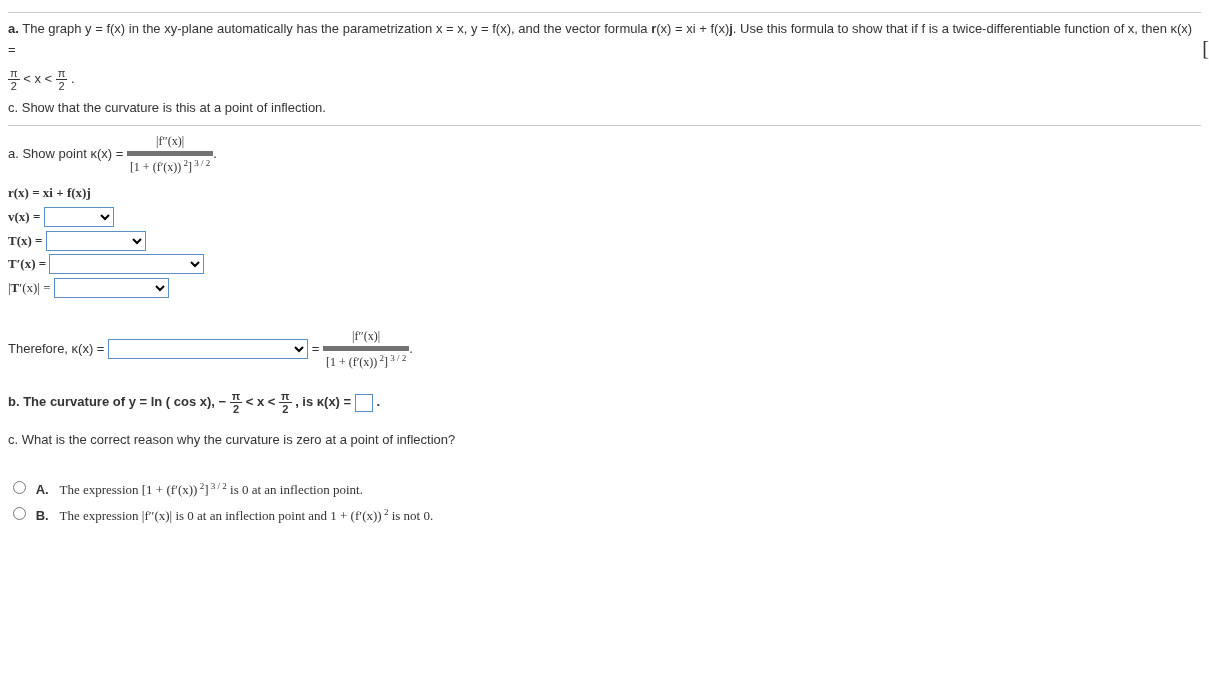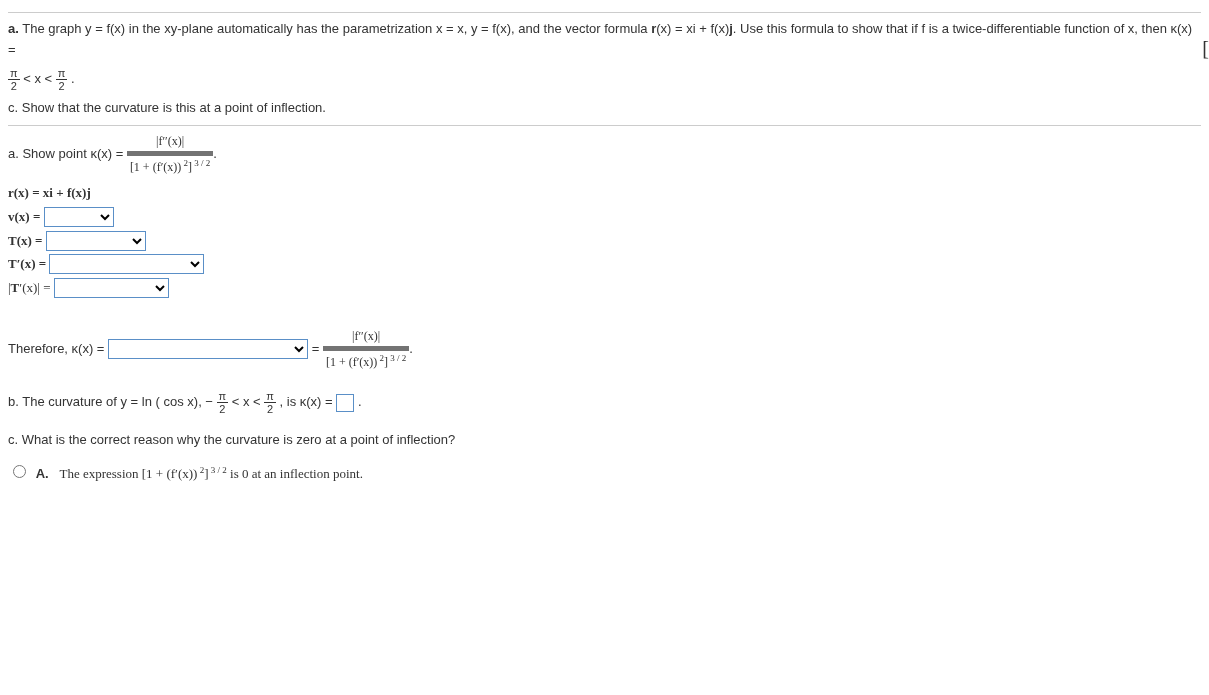--- a/index.html
+++ b/index.html
@@ -118,31 +118,36 @@
 <div class="section" style="margin-top:28px;">
   <span>Therefore, κ(x) = </span>
   <select class="drop w5"><option></option></select>
   <span> = </span>
   <span class="frac mathvar">
     <span class="num">|f′′(x)|</span>
     <span class="den"><span>[1 + (f′(x))</span><span class="sup"> 2</span><span>]</span><span class="sup"> 3 / 2</span></span>
   </span><span>.</span>
 </div>
 
-<div class="section" style="margin-top:18px;">
+<div class="section" style="margin-top:18px;font-weight:bold;">
   <span>b. The curvature of y = ln ( cos x),  − </span>
   <span class="frac-small"><span class="num">π</span><span class="den">2</span></span>
   <span> &lt; x &lt; </span>
   <span class="frac-small"><span class="num">π</span><span class="den">2</span></span>
   <span>, is κ(x) = </span>
   <span class="ansbox"></span>
   <span>.</span>
 </div>
 
 <div class="section" style="margin-top:14px;">c. What is the correct reason why the curvature is zero at a point of inflection?</div>
 
-<div class="section" style="margin-top:12px;">
+<div class="section" style="margin-top:28px;">
   <div class="line">
     <input type="radio" name="mc" class="radio" style="">
     <span class="bold">A.</span>&nbsp;&nbsp;
     <span class="mathvar"><span>The expression [1 + (f′(x))</span><span class="sup"> 2</span><span>]</span><span class="sup"> 3 / 2</span><span> is 0 at an inflection point.</span></span>
   </div>
+  <div class="line">
+    <input type="radio" name="mc" class="radio" style="">
+    <span class="bold">B.</span>&nbsp;&nbsp;
+    <span class="mathvar"><span>The expression |f′′(x)| is 0 at an inflection point and 1 + (f′(x))</span><span class="sup"> 2</span><span> is not 0.</span></span>
+  </div>
 </div>
 
 </body></html>

